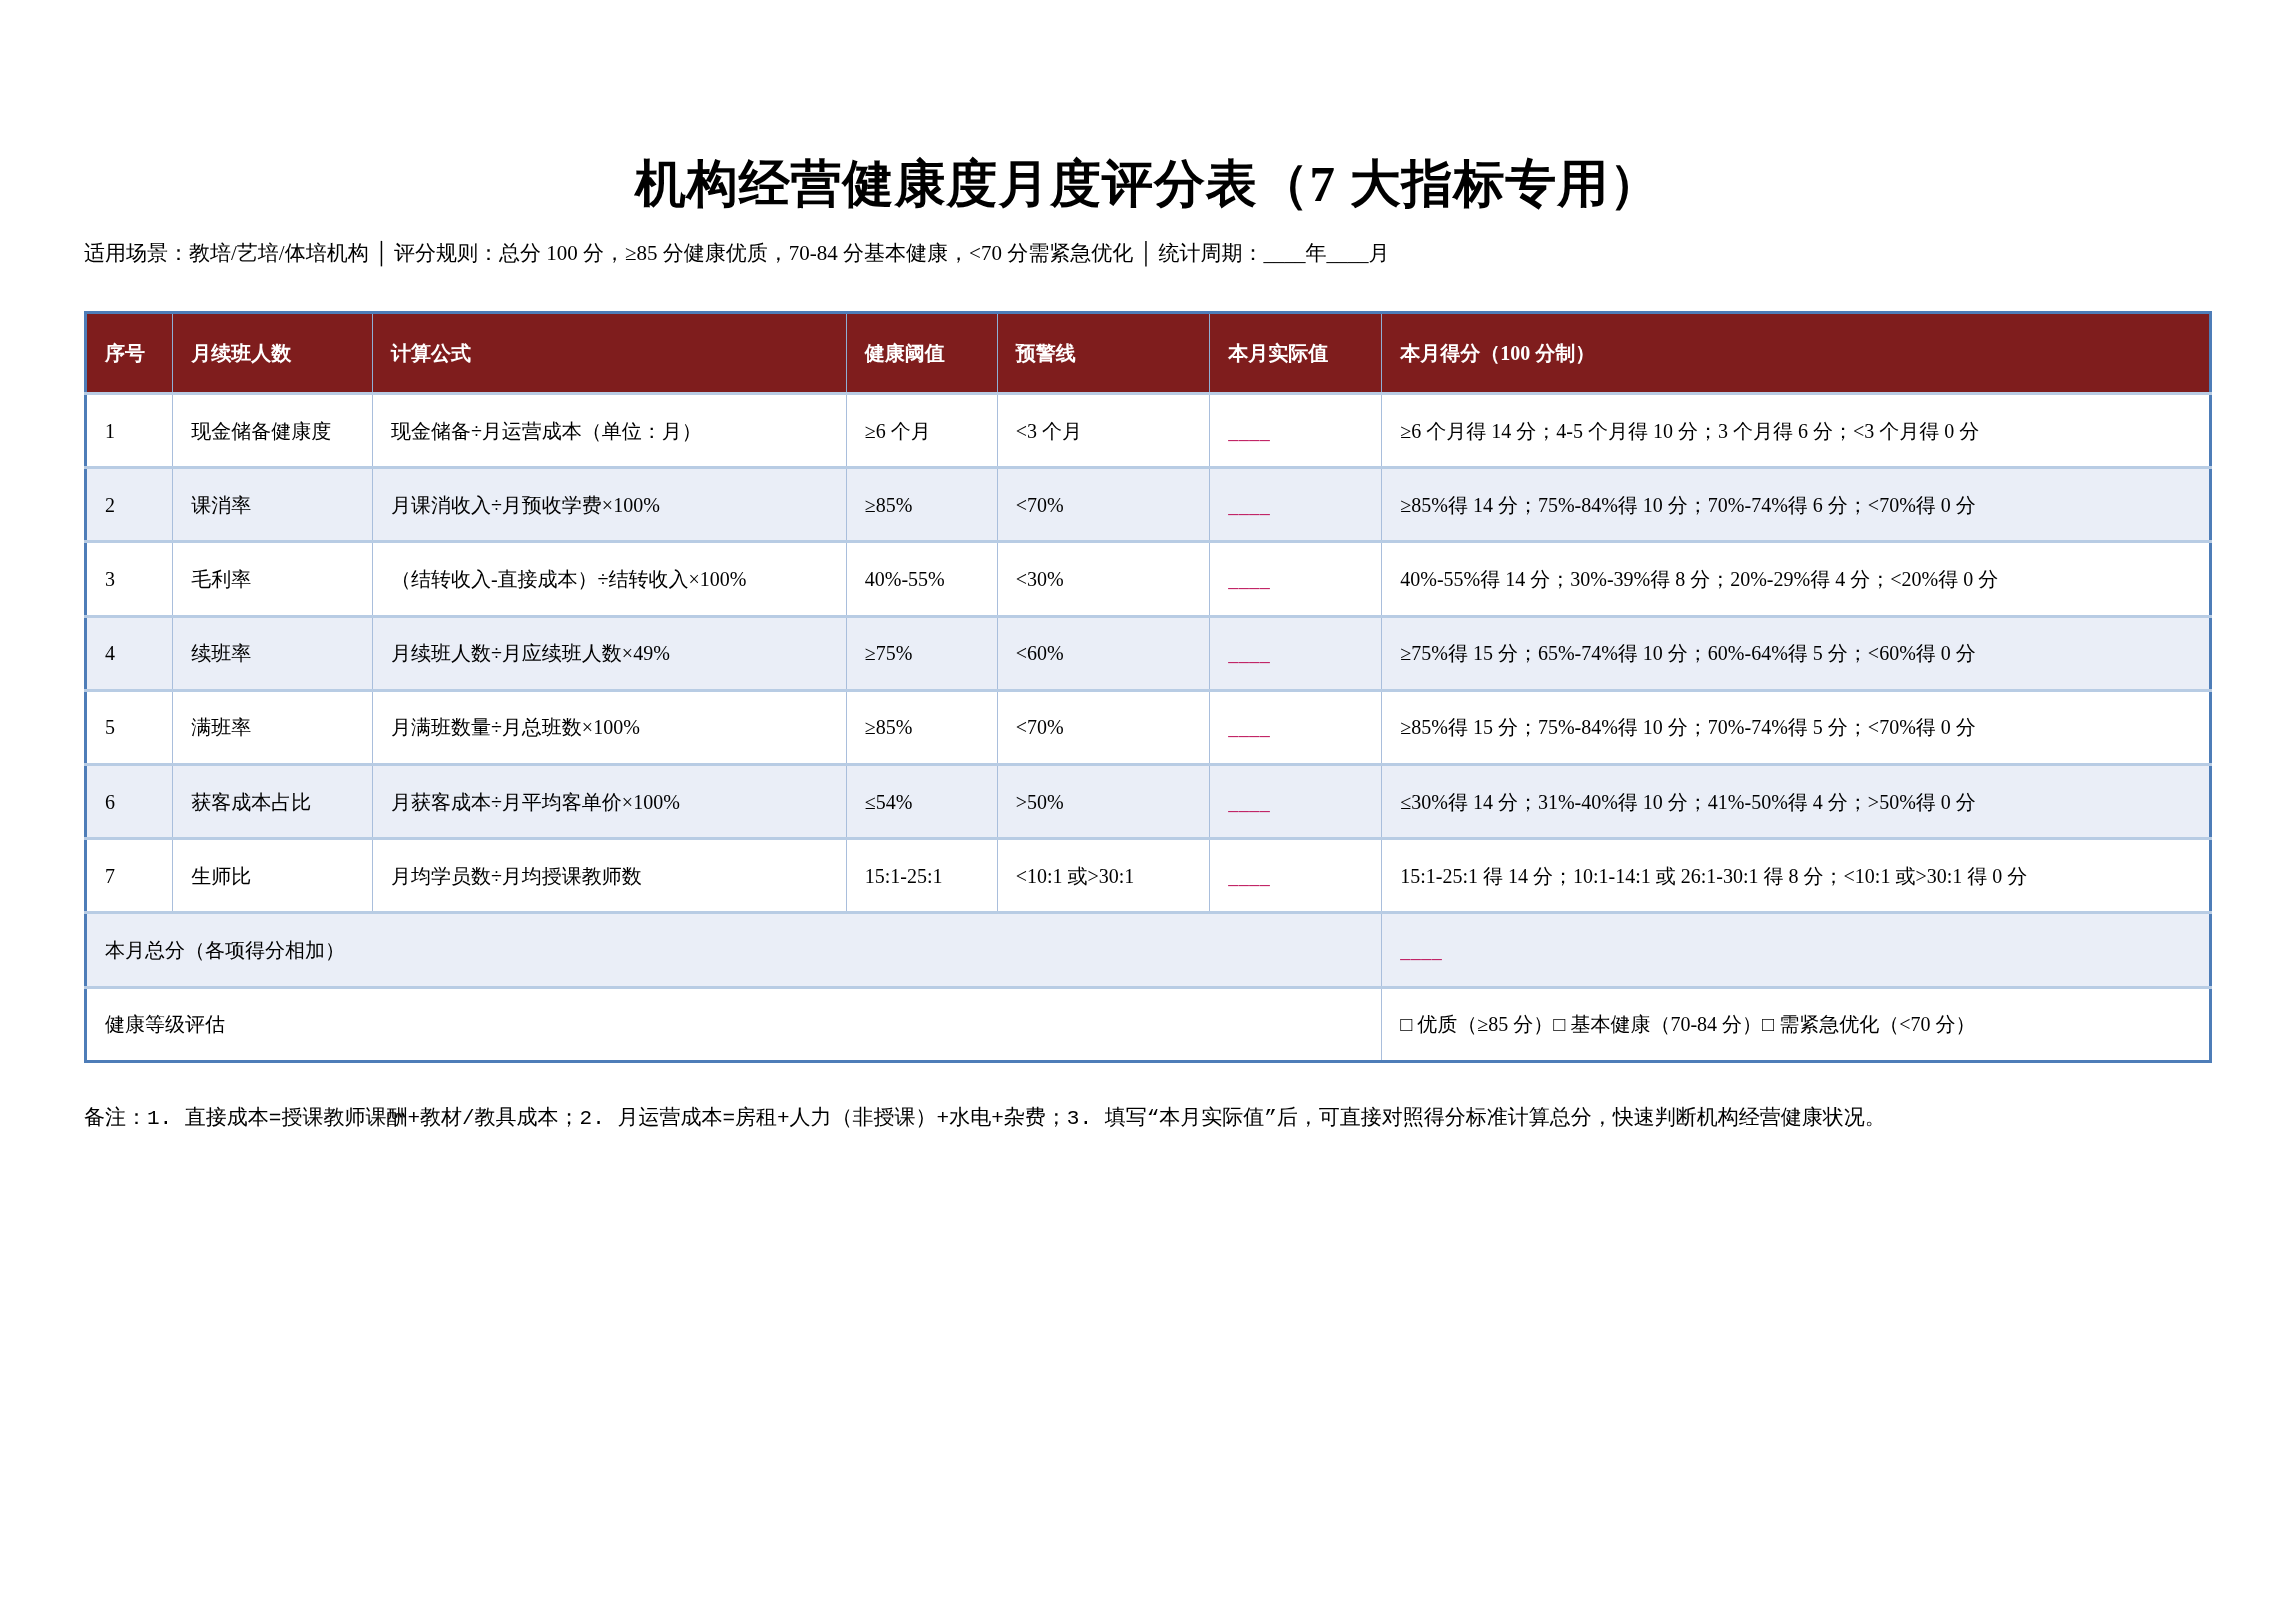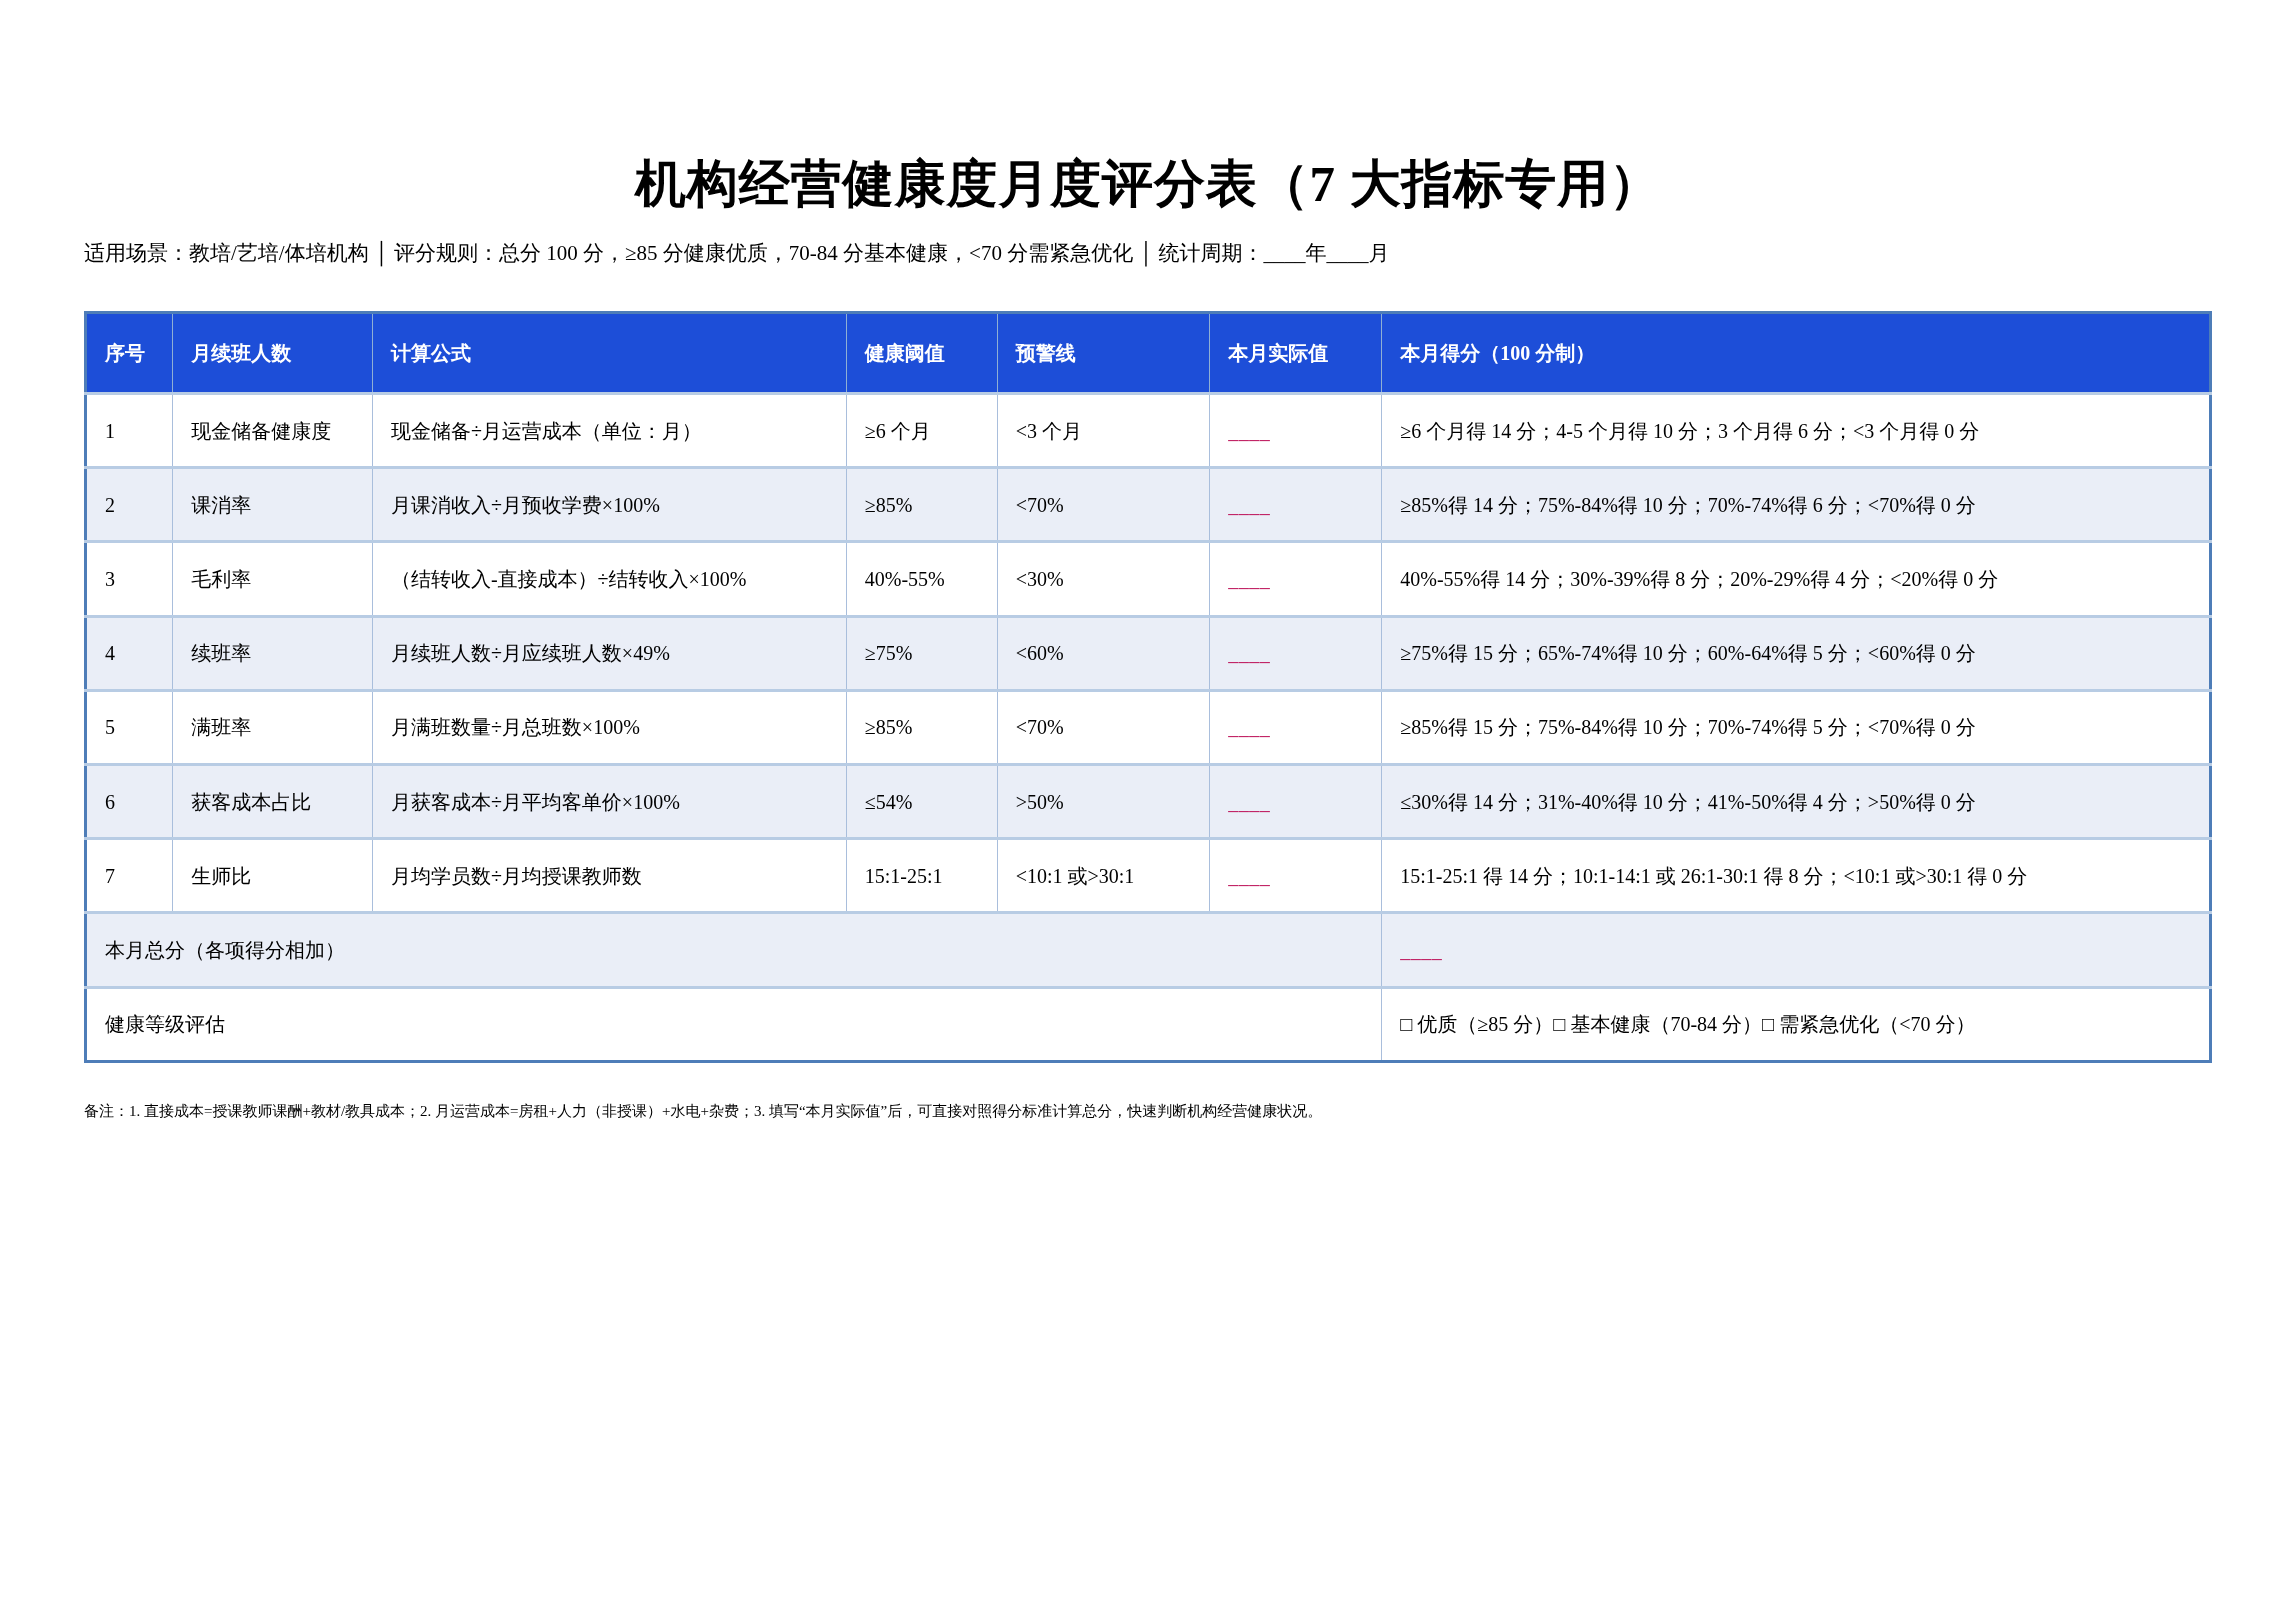--- a/index.html
+++ b/index.html
@@ -44,44 +44,45 @@
   }
   .score-table th, .score-table td {
     text-align: left;
     vertical-align: middle;
     font-size: 20px;
     line-height: 2.2;
     padding: 13.6px 18px;
     word-break: break-word;
   }
   .score-table th {
-    background: #1d4ed8;
+    background: #7f1d1d;
     color: #ffffff;
     font-weight: bold;
     border-left: 1.4px solid #8FAFD4;
     padding-top: 17.3px;
     padding-bottom: 17.3px;
   }
   .score-table th:first-child { border-left: none; }
   .score-table td {
     background: #ffffff;
     border-left: 1.4px solid #A9BEDC;
     border-top: 3.2px solid #B8CCE4;
   }
   .score-table td:first-child { border-left: none; }
   .score-table tr.alt td { background: #EAEEF7; }
   .blank-line {
     color: #be185d;
     letter-spacing: 0.5px;
   }
   .doc-note {
     margin-top: 27px;
-    font-size: 15px;
+    font-size: 21px;
     line-height: 2.8;
     text-align: justify;
+    font-family: Liberation Mono, monospace;
   }
 </style>
 </head>
 <body>
 
 <div class="page">
 
   <h1 class="doc-title">机构经营健康度月度评分表（7 大指标专用）</h1>
 
   <div class="doc-subtitle">适用场景：教培/艺培/体培机构 │ 评分规则：总分 100 分，≥85 分健康优质，70-84 分基本健康，&lt;70 分需紧急优化 │ 统计周期：____年____月</div>

